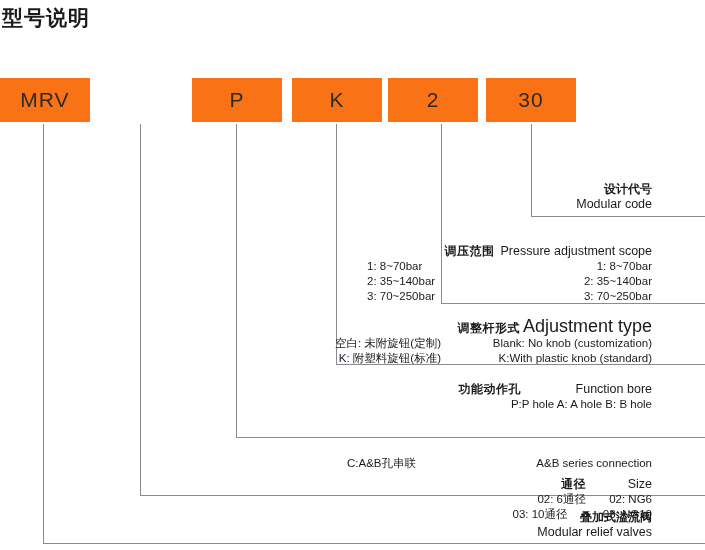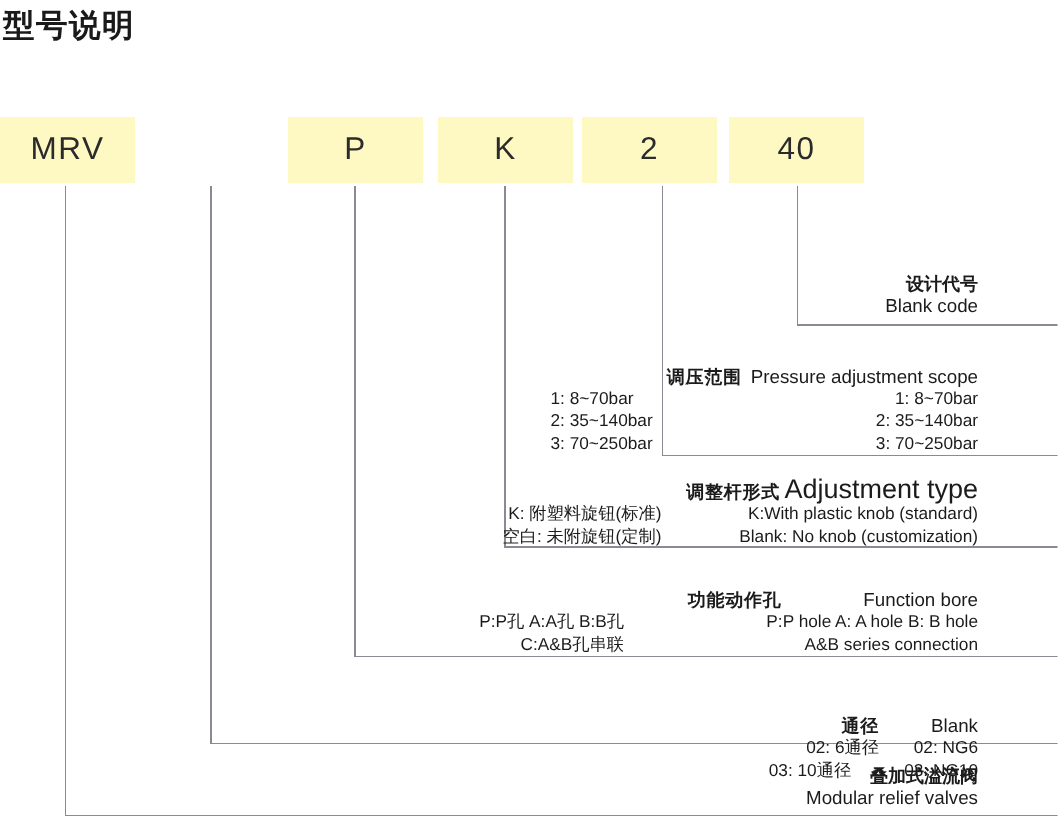--- a/index.html
+++ b/index.html
@@ -16,21 +16,21 @@
   .title{
     position:absolute;left:2px;top:4px;
     font-size:21px;font-weight:bold;letter-spacing:1px;
     color:#1a1a1a;line-height:28px;
     white-space:nowrap;
   }
 
   
   .code-box{
     position:absolute;top:78px;height:44px;
-    background:#fef9c3;
+    background:#f97316;
     display:flex;align-items:center;justify-content:center;
     font-size:21px;color:#2b2b2b;letter-spacing:1px;
   }
 
   
   svg.leaders{position:absolute;left:0;top:0;width:705px;height:550px;}
 
   
   .label-block{
     position:absolute;
@@ -66,21 +66,21 @@
   <div class="code-box" style="left:192px;width:90px;">
     <span>P</span>
   </div>
   <div class="code-box" style="left:292px;width:90px;">
     <span>K</span>
   </div>
   <div class="code-box" style="left:388px;width:90px;">
     <span>2</span>
   </div>
   <div class="code-box" style="left:486px;width:90px;">
-    <span>40</span>
+    <span>30</span>
   </div>
 
   <svg class="leaders" viewBox="0 0 705 550" xmlns="http://www.w3.org/2000/svg">
     <g stroke="#8a8a92" stroke-width="1" fill="none" shape-rendering="crispEdges">
 
       <path d="M531.5 124 L531.5 216.5 L705 216.5"></path>
 
       <path d="M441.5 124 L441.5 303.5 L705 303.5"></path>
 
       <path d="M336.5 124 L336.5 364.5 L705 364.5"></path>
@@ -88,21 +88,21 @@
       <path d="M236.5 124 L236.5 437.5 L705 437.5"></path>
 
       <path d="M140.5 124 L140.5 495.5 L705 495.5"></path>
 
       <path d="M43.5 124 L43.5 543.5 L705 543.5"></path>
     </g>
   </svg>
 
   <div class="label-block" style="right:3px;top:182px;text-align:right;">
     <div class="cn head-cn" style="font-size:12px;">设计代号</div>
-    <div class="en" style="font-size:12.5px;">Blank code</div>
+    <div class="en" style="font-size:12.5px;">Modular code</div>
   </div>
 
   <div class="label-block" style="right:3px;top:244px;">
     <div class="row row-head" style="justify-content:flex-end;">
       <span class="cn head-cn" style="font-size:12px;">调压范围</span>
       <span class="sp"></span>
       <span class="en" style="font-size:12.5px;">Pressure adjustment scope</span>
     </div>
     <div class="row">
       <span class="cn" style="width:205px;text-align:left;padding-left:38px;">1: 8~70bar</span>
@@ -117,48 +117,47 @@
       <span class="en" style="width:80px;text-align:right;">3: 70~250bar</span>
     </div>
   </div>
 
   <div class="label-block" style="right:3px;top:319px;">
     <div class="row row-head">
       <span class="cn head-cn" style="width:232px;text-align:right;font-size:12px;">调整杆形式</span>
       <span class="en" style="width:132px;text-align:right;font-size:18px;">Adjustment type</span>
     </div>
     <div class="row">
+      <span class="cn" style="width:153px;text-align:right;">空白: 未附旋钮(定制)</span>
+      <span class="en" style="width:211px;text-align:right;">Blank: No knob (customization)</span>
+    </div>
+    <div class="row">
       <span class="cn" style="width:153px;text-align:right;">K: 附塑料旋钮(标准)</span>
       <span class="en" style="width:211px;text-align:right;">K:With plastic knob (standard)</span>
     </div>
-    <div class="row">
-      <span class="cn" style="width:153px;text-align:right;">空白: 未附旋钮(定制)</span>
-      <span class="en" style="width:211px;text-align:right;">Blank: No knob (customization)</span>
-    </div>
   </div>
 
-  <div class="label-block" style="right:3px;top:393px;">
+  <div class="label-block" style="right:3px;top:382px;">
     <div class="row row-head">
       <span class="cn head-cn" style="width:290px;text-align:right;font-size:12px;">功能动作孔</span>
       <span class="en" style="width:131px;text-align:right;font-size:12.5px;">Function bore</span>
     </div>
     <div class="row">
-      <span class="cn" style="width:185px;text-align:right;">P:P孔  A:A孔  B:B孔</span>
       <span class="en" style="width:236px;text-align:right;">P:P hole   A: A hole   B: B hole</span>
     </div>
     <div class="row">
-      <span class="cn" style="width:185px;text-align:right;">C:A&amp;B孔串联</span>
+      <span class="cn" style="width:185px;text-align:right;margin-top:44px;">C:A&amp;B孔串联</span>
       <span class="en" style="width:236px;text-align:right;">A&amp;B series connection</span>
     </div>
   </div>
 
   <div class="label-block" style="right:3px;top:453px;margin-top:24px;">
     <div class="row row-head">
       <span class="cn head-cn" style="width:92px;text-align:right;font-size:12px;">通径</span>
-      <span class="en" style="width:66px;text-align:right;font-size:12.5px;">Blank</span>
+      <span class="en" style="width:66px;text-align:right;font-size:12.5px;">Size</span>
     </div>
     <div class="row">
       <span class="cn" style="width:92px;text-align:right;">02: 6通径</span>
       <span class="en" style="width:66px;text-align:right;">02: NG6</span>
     </div>
     <div class="row">
       <span class="cn" style="width:92px;text-align:center;">03: 10通径</span>
       <span class="en" style="width:66px;text-align:right;">03: NG10</span>
     </div>
   </div>

